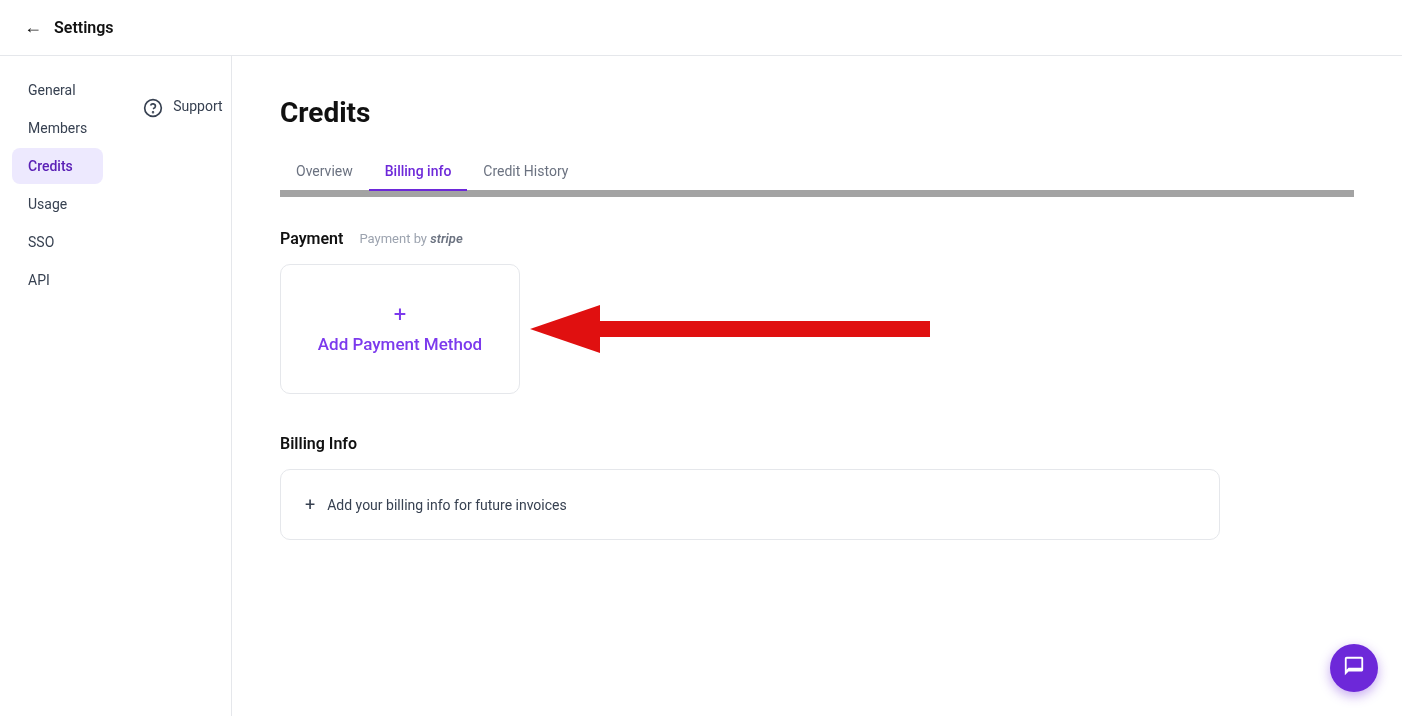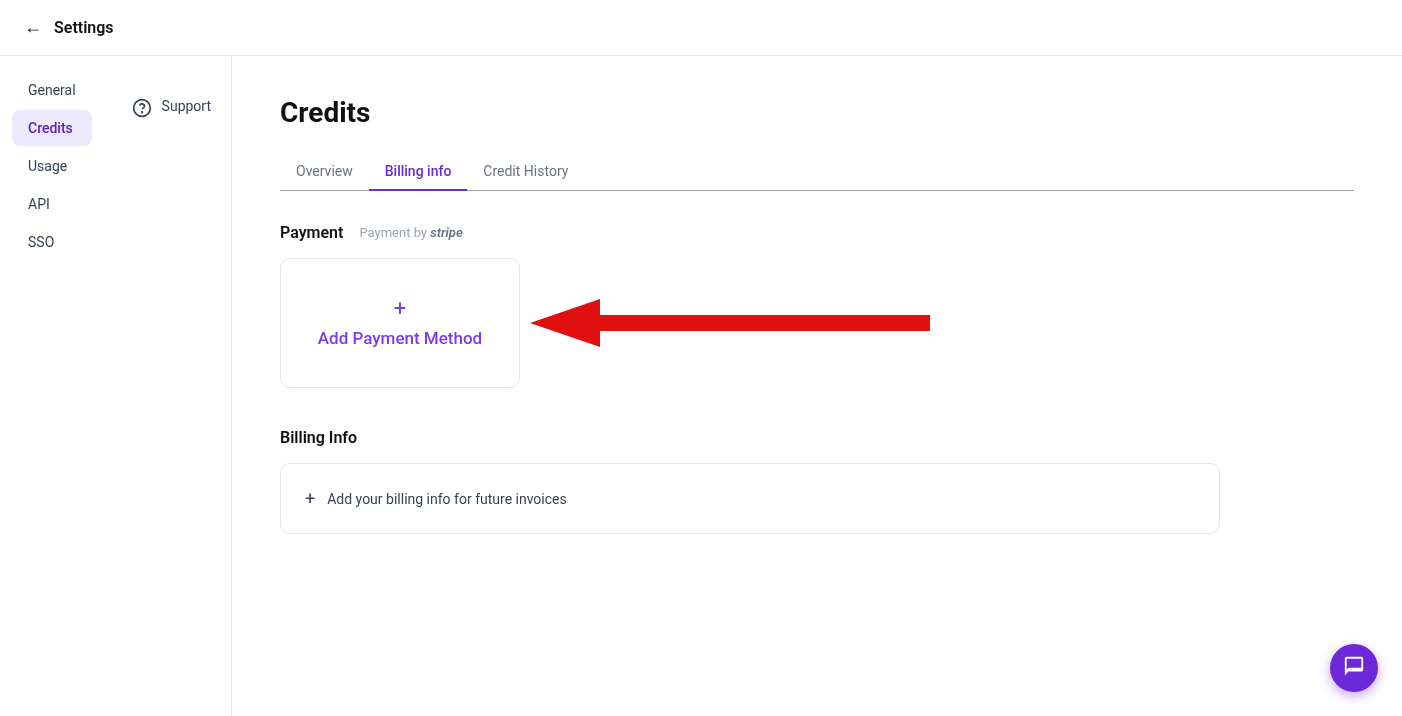--- a/index.html
+++ b/index.html
@@ -94,21 +94,21 @@
       font-size: 28px;
       font-weight: 700;
       color: #111;
       margin-bottom: 24px;
     }
 
     
     .tabs {
       display: flex;
       gap: 0;
-      border-bottom: 1px solid #a3a3a3;
+      border-bottom: 7px solid #a3a3a3;
       margin-bottom: 32px;
     }
     .tab {
       padding: 10px 16px;
       font-size: 14px;
       color: #6b7280;
       cursor: pointer;
       border-bottom: 2px solid transparent;
       margin-bottom: -1px;
     }
@@ -230,24 +230,25 @@
     <span>←</span>
   </button>
   <span class="header-title">Settings</span>
 </header>
 
 <div class="main-layout">
 
   <aside class="sidebar">
     <nav class="sidebar-nav">
       <div class="sidebar-item">General</div>
+      <div class="sidebar-item">Members</div>
       <div class="sidebar-item active">Credits</div>
       <div class="sidebar-item">Usage</div>
+      <div class="sidebar-item">SSO</div>
       <div class="sidebar-item">API</div>
-      <div class="sidebar-item">SSO</div>
     </nav>
     <div class="sidebar-footer">
       <div class="support-btn">
         <svg class="support-icon" viewBox="0 0 24 24" fill="none" stroke="#374151" stroke-width="2">
           <circle cx="12" cy="12" r="10"></circle>
           <path d="M9.09 9a3 3 0 0 1 5.83 1c0 2-3 3-3 3"></path>
           <circle cx="12" cy="17" r="0.5" fill="#374151"></circle>
         </svg>
         <span>Support</span>
       </div>

